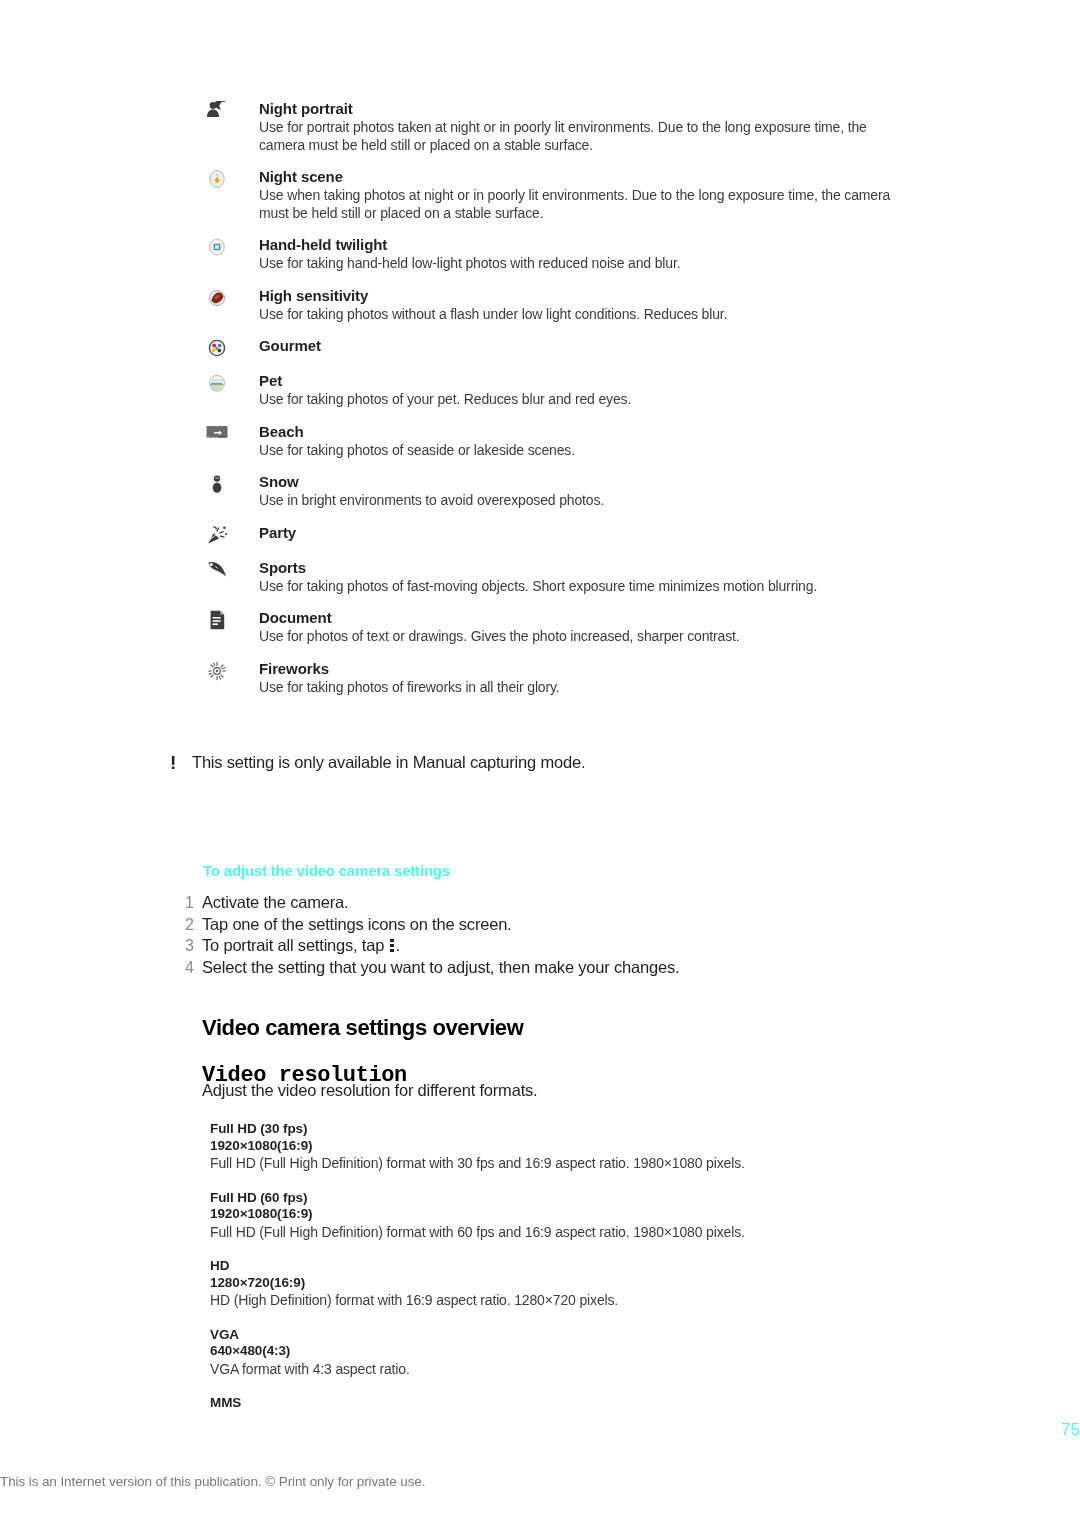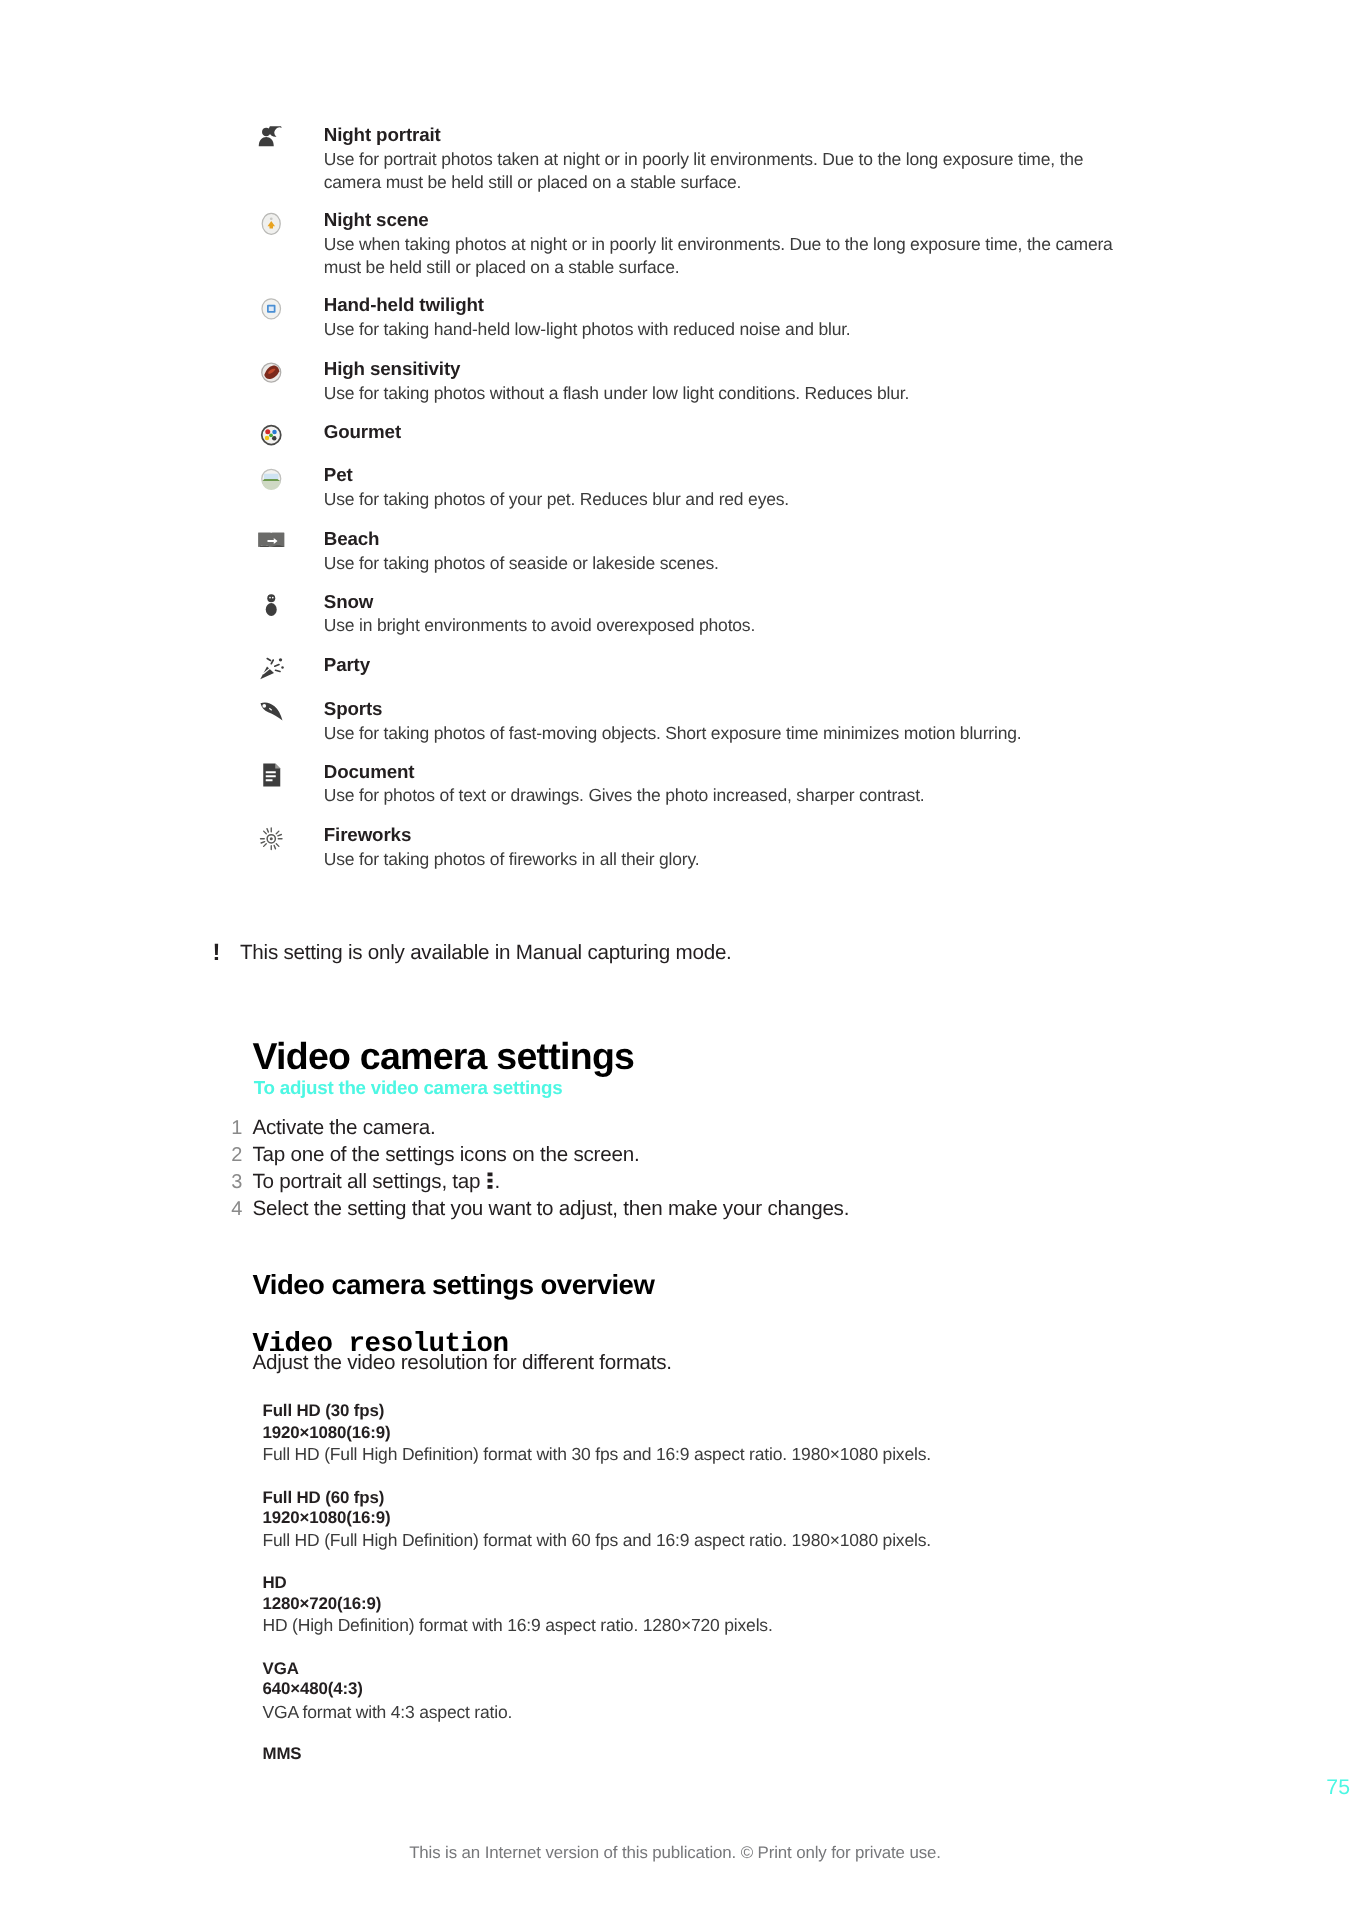--- a/index.html
+++ b/index.html
@@ -227,21 +227,20 @@
     top: 1420px;
     width: 1080px;
     text-align: right;
     font-size: 17px;
   }
   .footer-note {
     position: absolute;
     left: 0;
     top: 1474px;
     width: 1080px;
-    text-align: center;
     font-size: 13.5px;
     color: #77787b;
     letter-spacing: -0.1px;
   }
 </style>
 </head>
 <body>
 
 <div class="page">
 
@@ -439,21 +438,20 @@
         <div class="scene-desc">Use for taking photos of fireworks in all their glory.</div>
       </div>
     </div>
   </div>
 
   <div class="note">
     <span class="note-bang">!</span>
     <span class="note-text">This setting is only available in Manual capturing mode.</span>
   </div>
 
-  <h1 class="h1">Video camera settings</h1>
 
   <div class="h3-accent" id="accent-heading" style="color: rgb(77, 247, 227);">To adjust the video camera settings</div>
 
   <div class="steps">
     <div class="step">
       <span class="step-num">1</span>
       <span class="step-text">Activate the camera.</span>
     </div>
     <div class="step">
       <span class="step-num">2</span>

